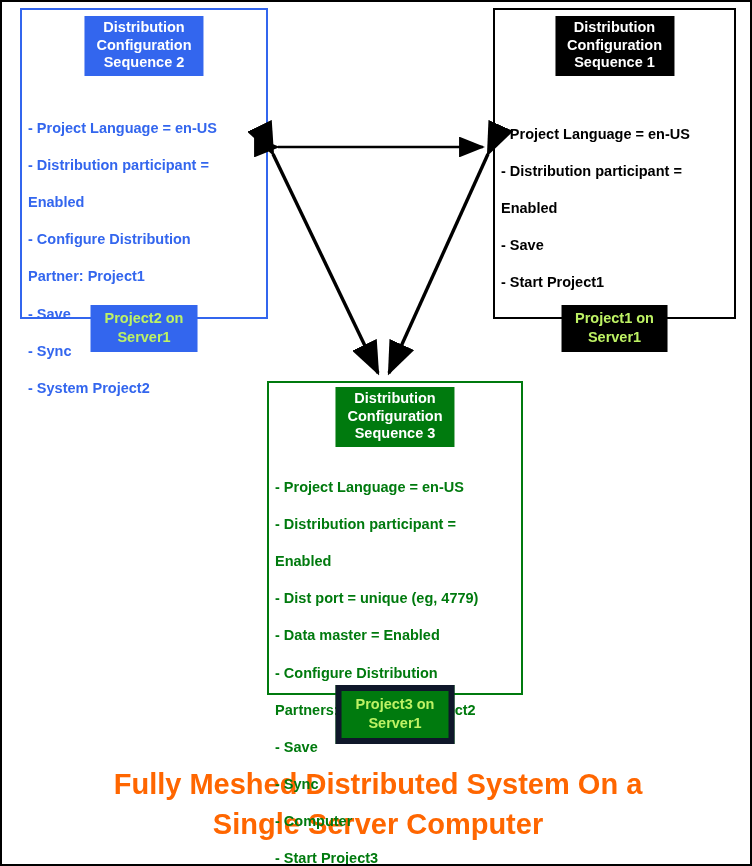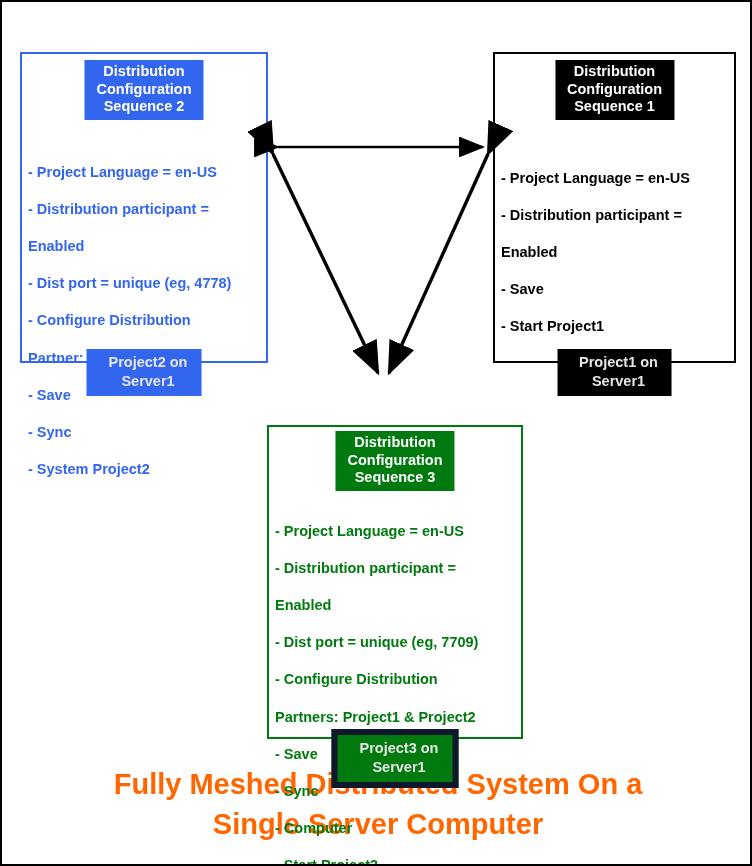--- a/index.html
+++ b/index.html
@@ -18,21 +18,20 @@
     box-sizing: border-box;
     border: 2px solid #000000;
     overflow: hidden;
   }
 
   
   .node {
     position: absolute;
     box-sizing: border-box;
     background: #ffffff;
-    margin-top: 44px;
   }
 
   
   .node-header {
     position: absolute;
     left: 50%;
     transform: translateX(-50%);
     text-align: center;
     color: #ffffff;
     font-weight: bold;
@@ -53,25 +52,25 @@
     z-index: 3;
   }
   .node-list .li { display: block; }
 
   
   .node-footer {
     position: absolute;
     left: 50%;
     transform: translateX(-50%);
     text-align: center;
-    color: #e5e5e5;
+    color: #bef264;
     font-weight: bold;
     font-size: 14.5px;
     line-height: 19px;
-    padding: 4px 14px 5px 22px;
+    padding: 4px 14px 5px 14px;
     white-space: pre-line;
     z-index: 4;
   }
 
   
   #node-project2 { left: 18px; top: 6px; width: 248px; height: 311px; border: 2px solid #3366EE; }
   #node-project2 .node-header { top: 6px; background: #3366EE; }
   #node-project2 .node-list   { left: 6px; top: 90px; color: #3366EE; }
   #footer-project2 { left: 18px; top: 303px; width: 248px; }
   #footer-project2 .node-footer { background: #3366EE; }
@@ -140,21 +139,20 @@
   </svg>
 
   <div class="node" id="node-project2">
     <div class="node-header">Distribution
 Configuration
 Sequence 2</div>
     <div class="node-list">
       <span class="li">- Project Language = en-US</span>
       <span class="li">- Distribution participant =</span>
       <span class="li">  Enabled</span>
-      <span class="li">- Dist port = unique (eg, 4778)</span>
       <span class="li">- Configure Distribution</span>
       <span class="li">  Partner: Project1</span>
       <span class="li">- Save</span>
       <span class="li">- Sync</span>
       <span class="li">- System Project2</span>
     </div>
   </div>
   <div class="node" id="footer-project2" style="height:0;border:0;background:transparent;">
     <div class="node-footer">Project2 on
 Server1</div>
@@ -178,21 +176,22 @@
   </div>
 
   <div class="node" id="node-project3">
     <div class="node-header">Distribution
 Configuration
 Sequence 3</div>
     <div class="node-list">
       <span class="li">- Project Language = en-US</span>
       <span class="li">- Distribution participant =</span>
       <span class="li">  Enabled</span>
-      <span class="li">- Dist port = unique (eg, 7709)</span>
+      <span class="li">- Dist port = unique (eg, 4779)</span>
+      <span class="li">- Data master = Enabled</span>
       <span class="li">- Configure Distribution</span>
       <span class="li">  Partners: Project1 &amp; Project2</span>
       <span class="li">- Save</span>
       <span class="li">- Sync</span>
       <span class="li">- Computer</span>
       <span class="li">- Start Project3</span>
     </div>
   </div>
   <div class="node" id="footer-project3" style="height:0;border:0;background:transparent;">
     <div class="node-footer">Project3 on

